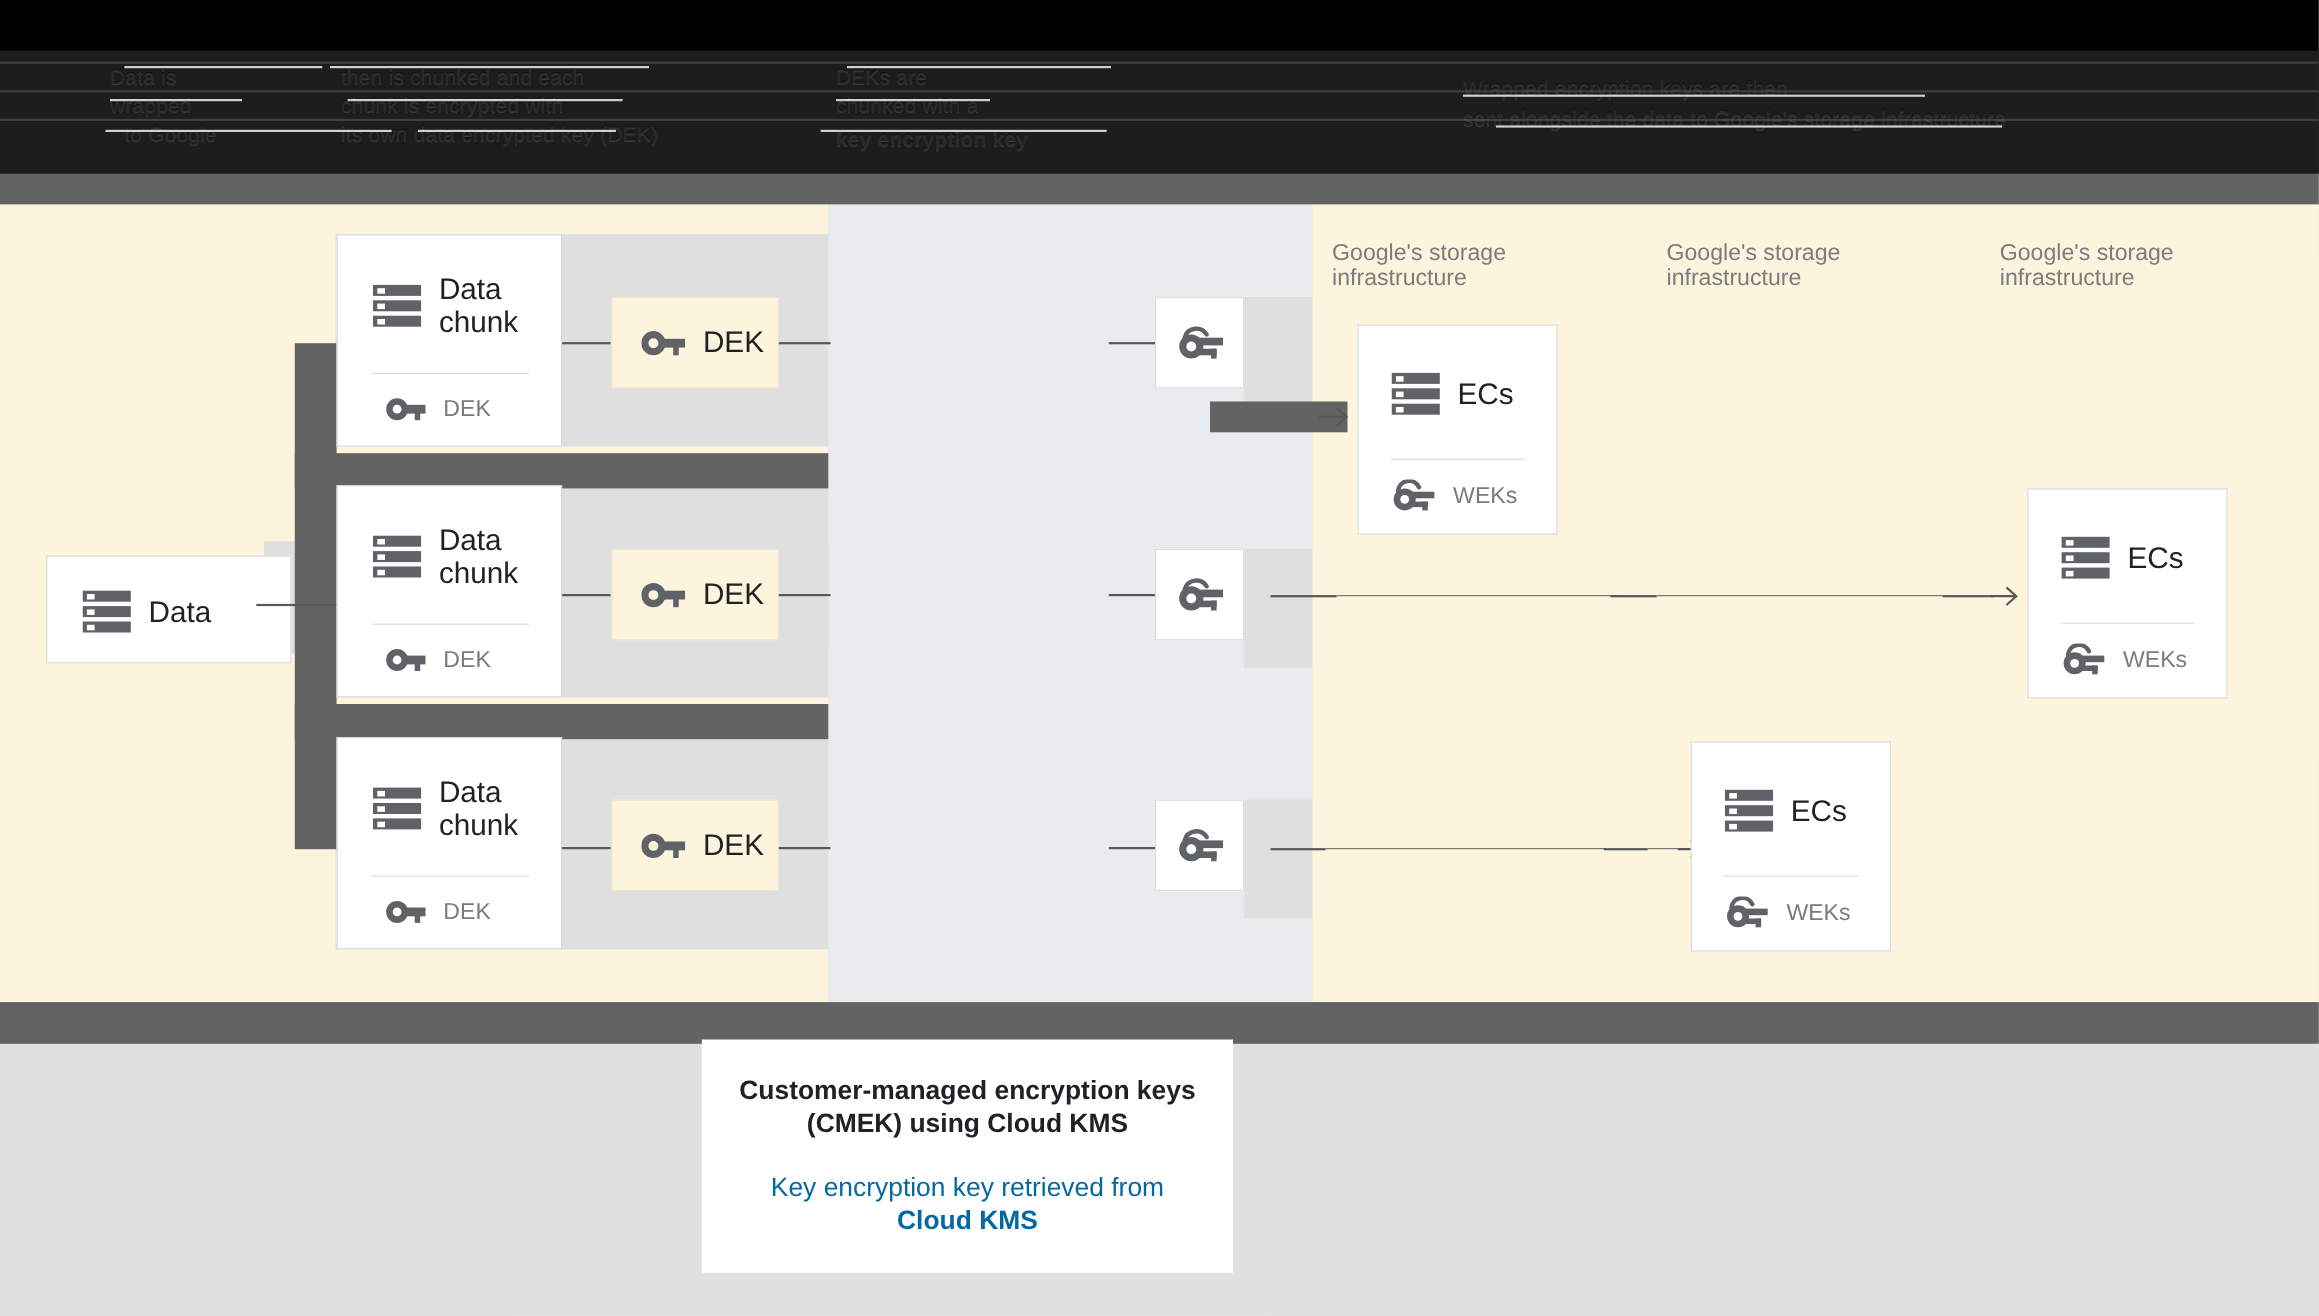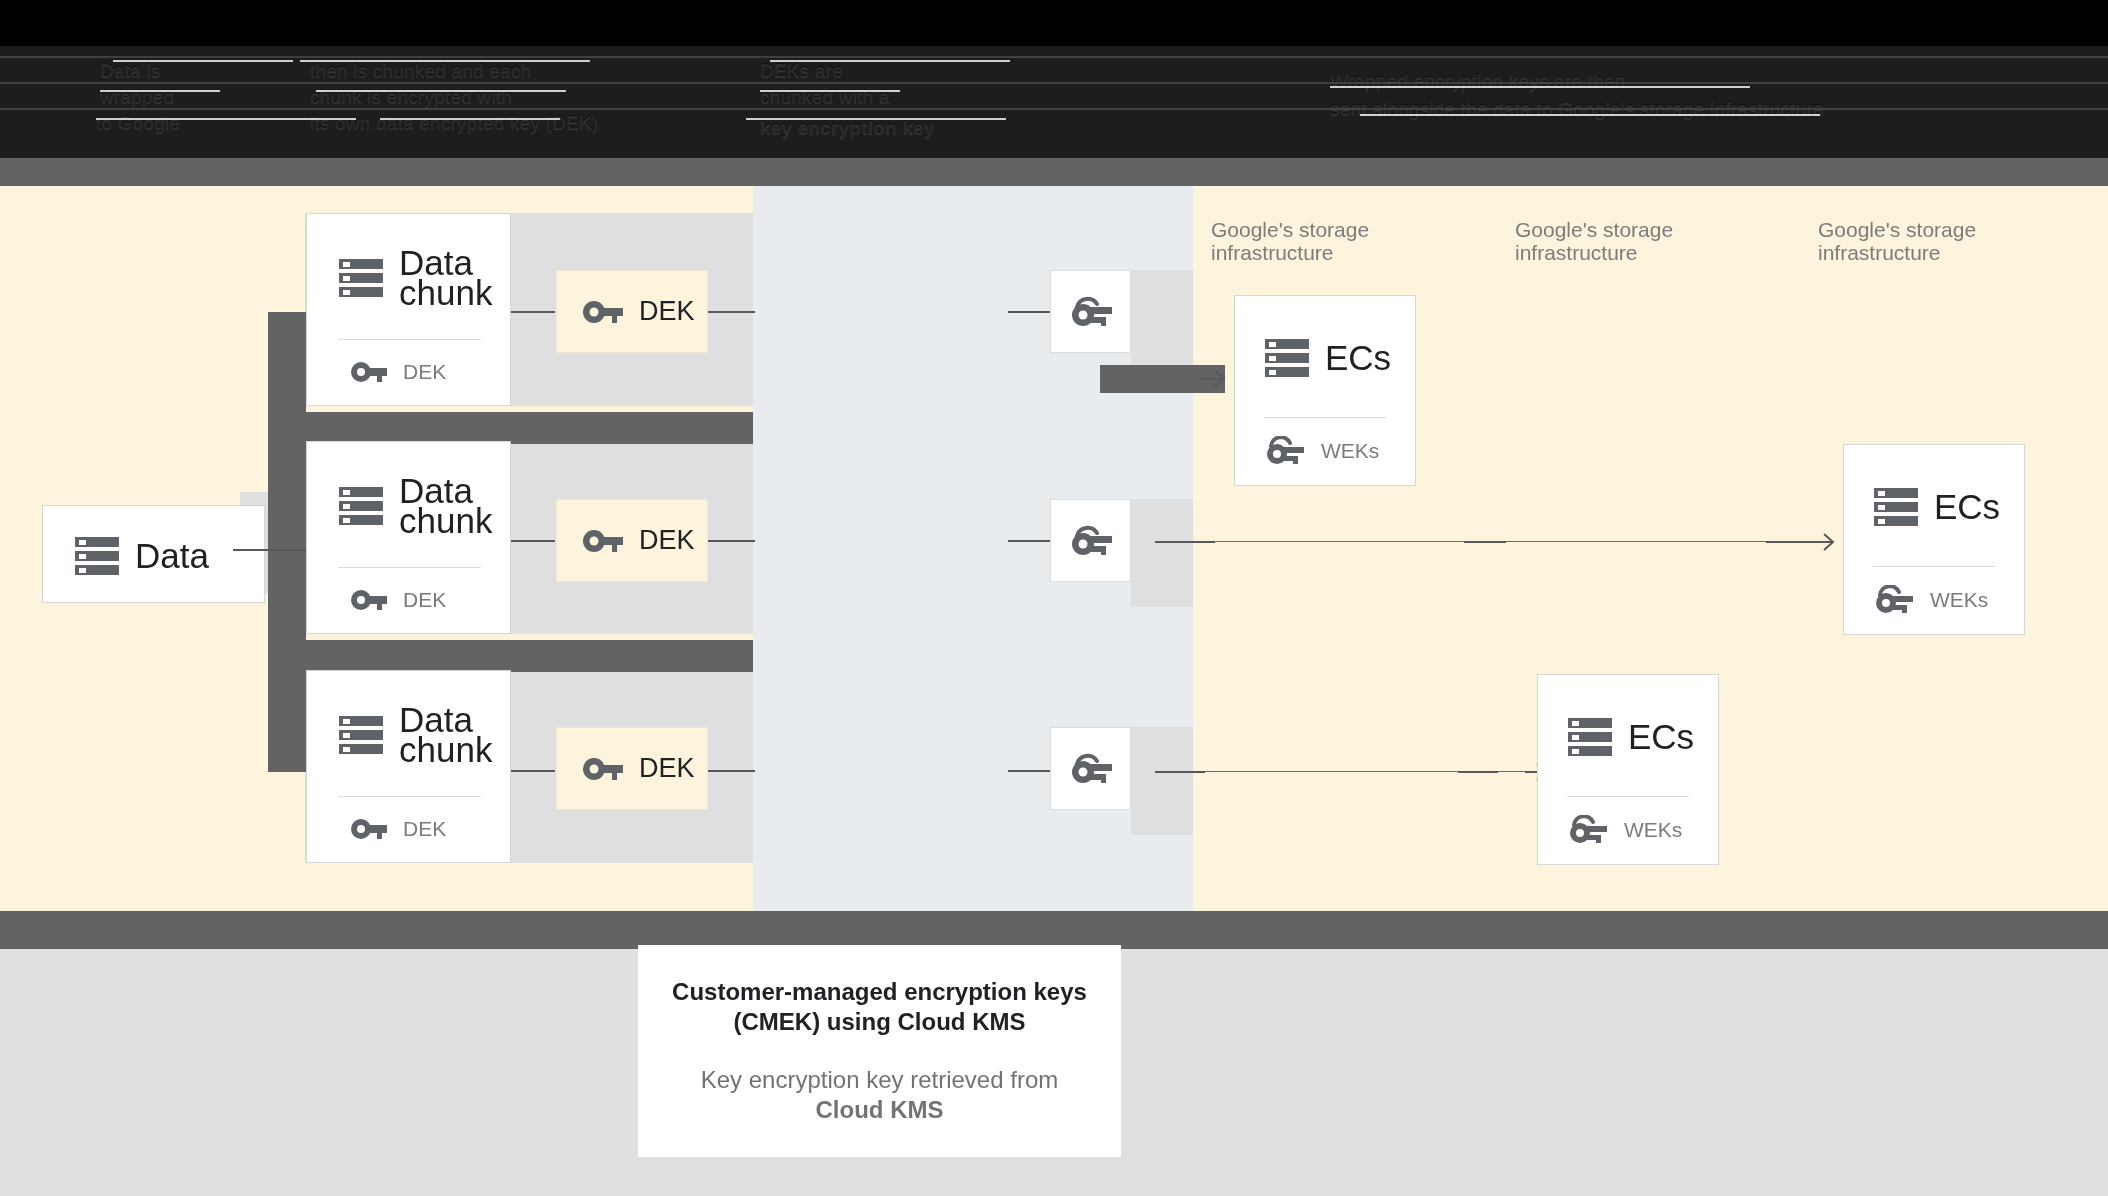--- a/index.html
+++ b/index.html
@@ -104,21 +104,21 @@
     background: #ffffff;
     border: 1px solid #d6d6d6;
     box-sizing: border-box;
   }
   .card-row {
     display: flex;
     align-items: center;
     gap: 16px;
   }
   .card-label {
-    font-size: 35px;
+    font-size: 27px;
     color: #202124;
     line-height: 30px;
     white-space: pre-line;
   }
   .card-sub-label {
     font-size: 21px;
     color: #7b7b7b;
   }
   .divider {
     position: absolute;
@@ -189,38 +189,38 @@
   .caption-strong {
     font-size: 24px;
     font-weight: bold;
     color: #202124;
     line-height: 30px;
     white-space: pre-line;
   }
   .caption-gap { height: 28px; }
   .caption-normal {
     font-size: 24px;
-    color: #737373;
+    color: #0369a1;
     line-height: 30px;
     white-space: pre-line;
   }
 
   svg { display: block; }
 </style>
 </head>
 <body>
 
 <div id="stage">
 
   <div class="banner">
     <div class="banner-strip"></div>
 
     <div class="banner-text" style="left:100px; top:58px;">Data is</div>
     <div class="banner-text" style="left:100px; top:84px;">wrapped</div>
-    <div class="banner-text" style="left:96px; top:110px;">to Google</div>
+    <div class="banner-text" style="left:113px; top:110px;">to Google</div>
 
     <div class="banner-text" style="left:310px; top:58px;">then is chunked and each</div>
     <div class="banner-text" style="left:310px; top:84px;">chunk is encrypted with</div>
     <div class="banner-text" style="left:310px; top:110px;">its own data encrypted key (DEK)</div>
 
     <div class="banner-text" style="left:760px; top:58px;">DEKs are</div>
     <div class="banner-text" style="left:760px; top:84px;">chunked with a</div>
     <div class="banner-text" style="left:760px; top:115px;font-weight:bold;">key encryption key</div>
 
     <div class="banner-text" style="left:1330px; top:68px;">Wrapped encryption keys are then</div>

